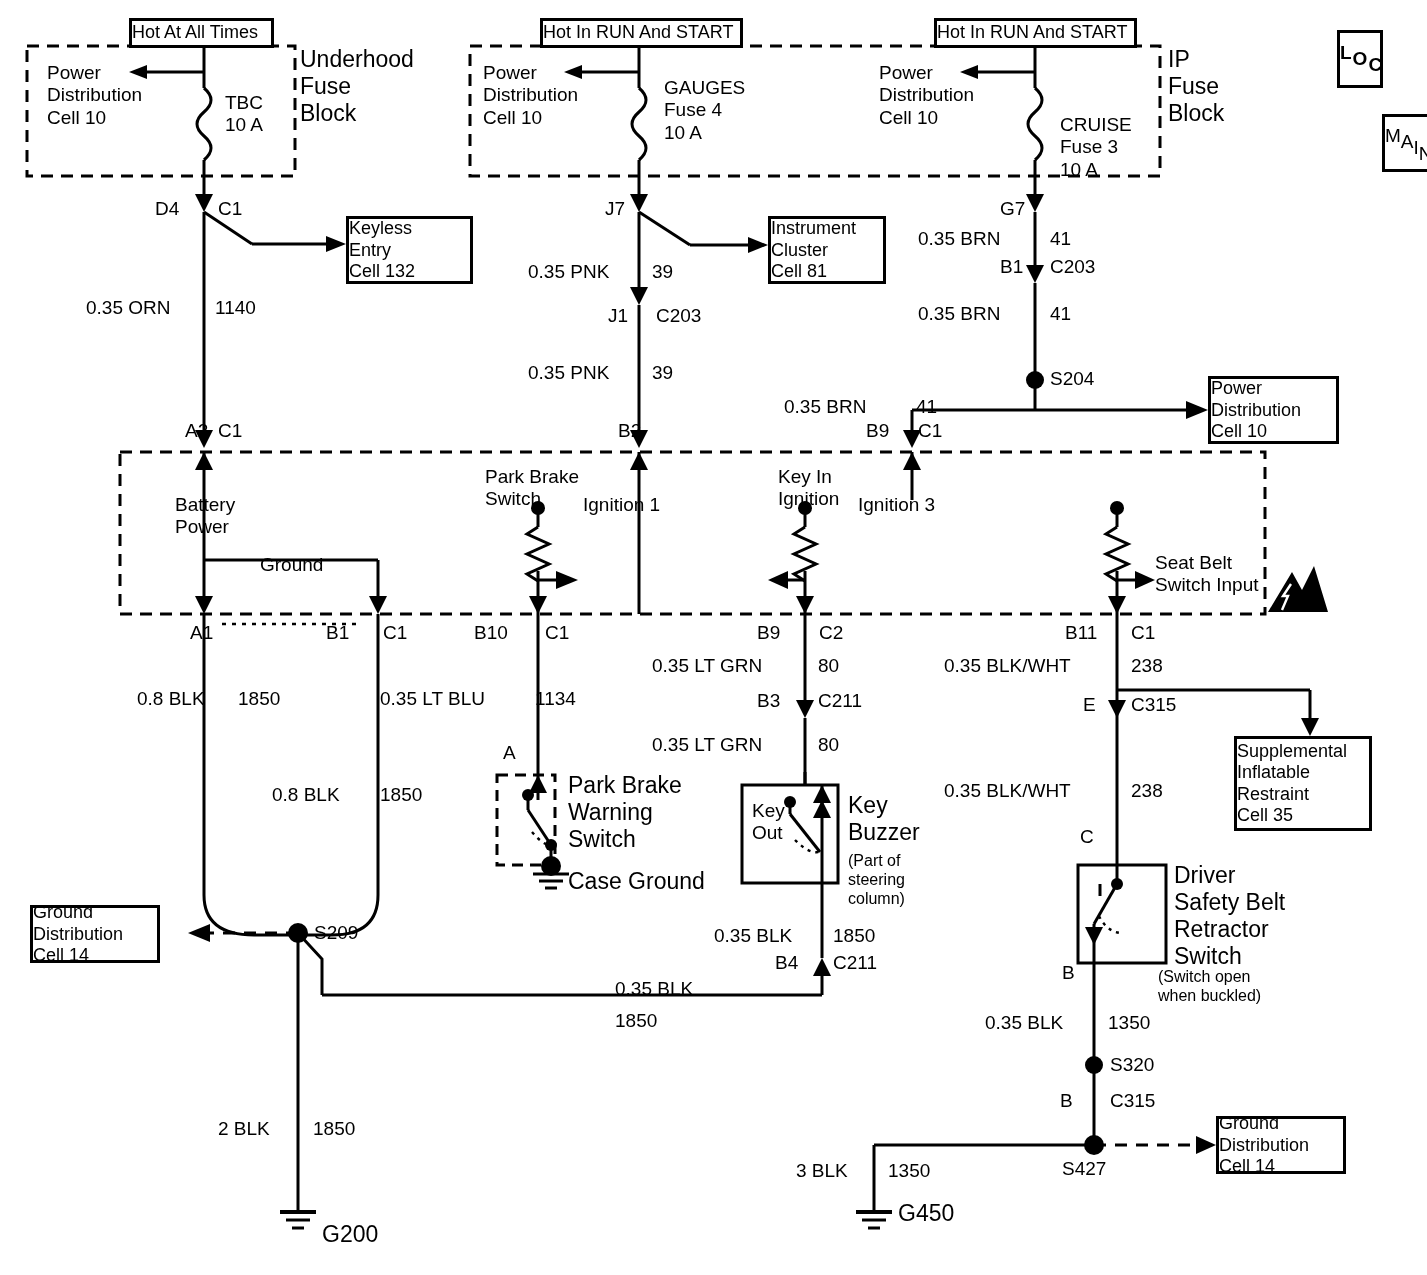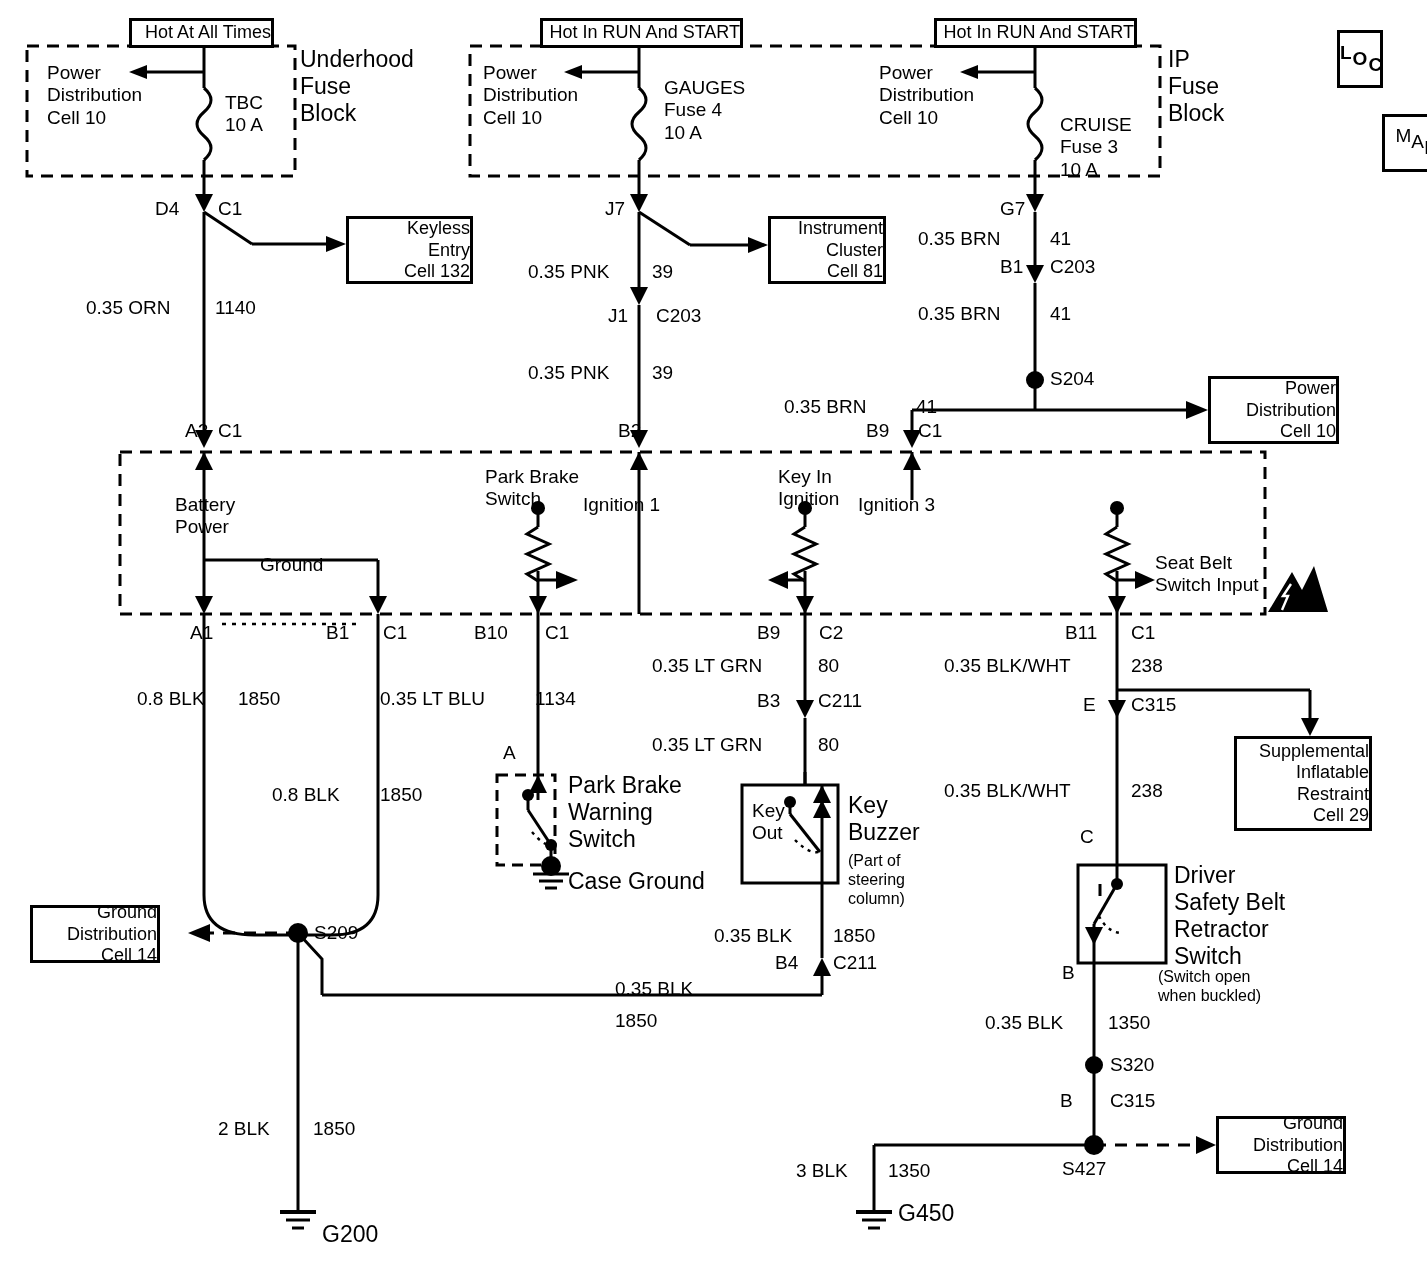--- a/index.html
+++ b/index.html
@@ -1,20 +1,20 @@
 <!DOCTYPE html>
 <html><head>
 <meta charset="utf-8">
 <style>
   html,body{margin:0;padding:0;background:#fff;}
   body{width:1427px;height:1275px;font-family:"Liberation Sans",sans-serif;color:#000;}
   #stage{position:relative;width:1427px;height:1275px;overflow:hidden;}
   .lbl{position:absolute;font-size:19px;line-height:1.18;white-space:pre;}
   .box{position:absolute;border:3px solid #000;background:#fff;box-sizing:border-box;}
-  .box .t{position:absolute;left:0;right:0;top:50%;transform:translateY(-50%);text-align:right;font-size:18px;line-height:1.2;white-space:pre;border-radius:6px;}
+  .box .t{position:absolute;left:0;right:0;top:50%;transform:translateY(-50%);text-align:left;font-size:18px;line-height:1.2;white-space:pre;border-radius:6px;}
   svg{position:absolute;left:0;top:0;width:1427px;height:1275px;pointer-events:none;}
   .big{font-size:23px;}
   .sm{font-size:16px;}
   .bcmkey{position:absolute;border:3px solid #000;background:#fff;box-sizing:border-box;font-size:16px;}
   .bcmkey .hd{text-align:center;font-weight:bold;border-bottom:3px solid #000;padding:1px 0;}
   .bcmkey .rw{padding:1px 6px;white-space:pre;}
 </style>
 </head>
 <body>
 
@@ -267,21 +267,21 @@
     </div>
   <div class="box" style="left:1208px;top:376px;width:131px;height:68px;">
       <div class="t">Power
 Distribution
 Cell 10</div>
     </div>
   <div class="box" style="left:1234px;top:736px;width:138px;height:95px;">
       <div class="t">Supplemental
 Inflatable
 Restraint
-Cell 29</div>
+Cell 35</div>
     </div>
   <div class="box" style="left:30px;top:905px;width:130px;height:58px;">
       <div class="t">Ground
 Distribution
 Cell 14</div>
     </div>
   <div class="box" style="left:1216px;top:1116px;width:130px;height:58px;">
       <div class="t">Ground
 Distribution
 Cell 14</div>

